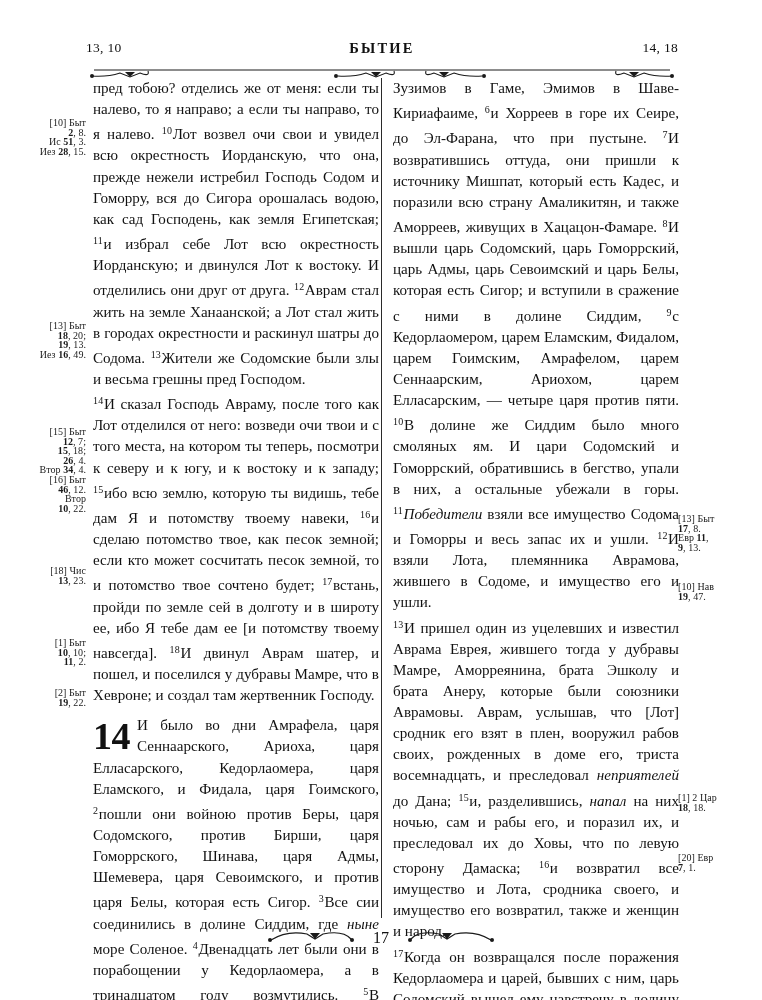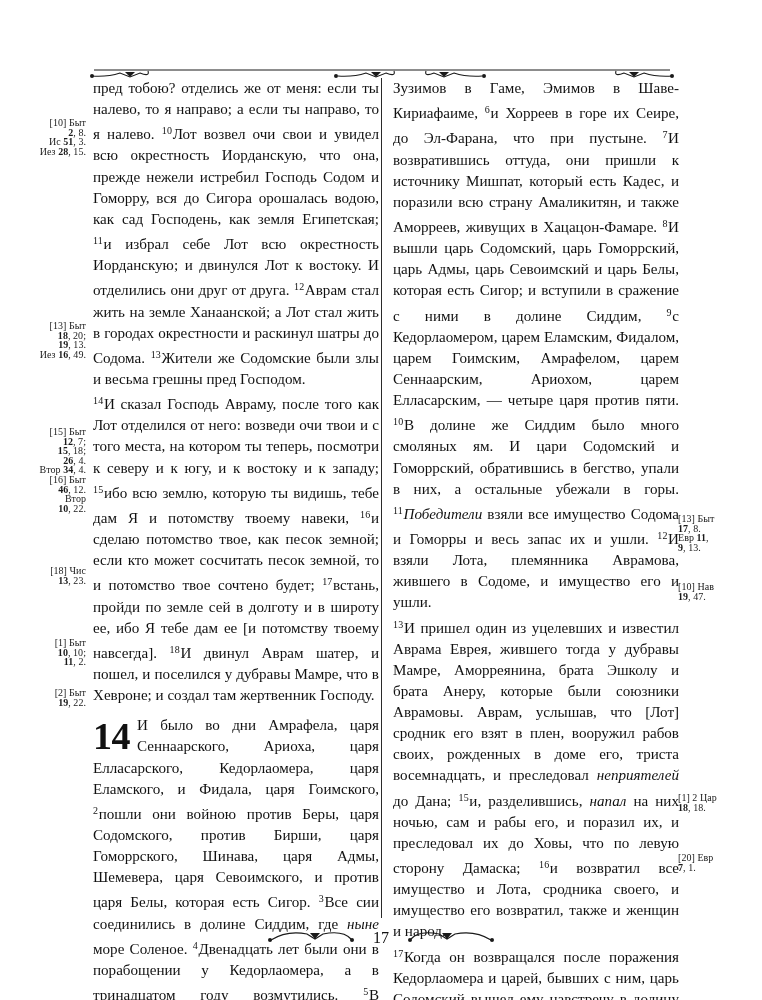--- a/index.html
+++ b/index.html
@@ -137,20 +137,25 @@
     justify-content: center;
     gap: 16px;
   }
   .folio-num { padding: 0 2px; }
 </style>
 </head>
 <body>
 
 <div class="page">
 
+  <div class="running-head">
+    <span class="rh-left">13, 10</span>
+    <span class="rh-center">БЫТИЕ</span>
+    <span class="rh-right">14, 18</span>
+  </div>
 
   <div class="head-rule">
     <svg width="592" height="10" viewBox="0 0 592 10" xmlns="http://www.w3.org/2000/svg">
       <line x1="8" y1="2" x2="584" y2="2" stroke="#1a1a1a" stroke-width="1"></line>
       <circle cx="6" cy="8" r="2" fill="#1a1a1a"></circle>
       <circle cx="586" cy="8" r="2" fill="#1a1a1a"></circle>
       <path d="M6 8 Q 22 9 34 5 L 44 9 L 54 5 Q 64 9 62 3" fill="none" stroke="#1a1a1a" stroke-width="1.1"></path>
       <path d="M39 4 L49 4 L44 9 Z" fill="#1a1a1a"></path>
       <path d="M252 8 Q 268 9 280 5 L 290 9 L 300 5 Q 310 9 308 3" fill="none" stroke="#1a1a1a" stroke-width="1.1"></path>
       <path d="M285 4 L295 4 L290 9 Z" fill="#1a1a1a"></path>

